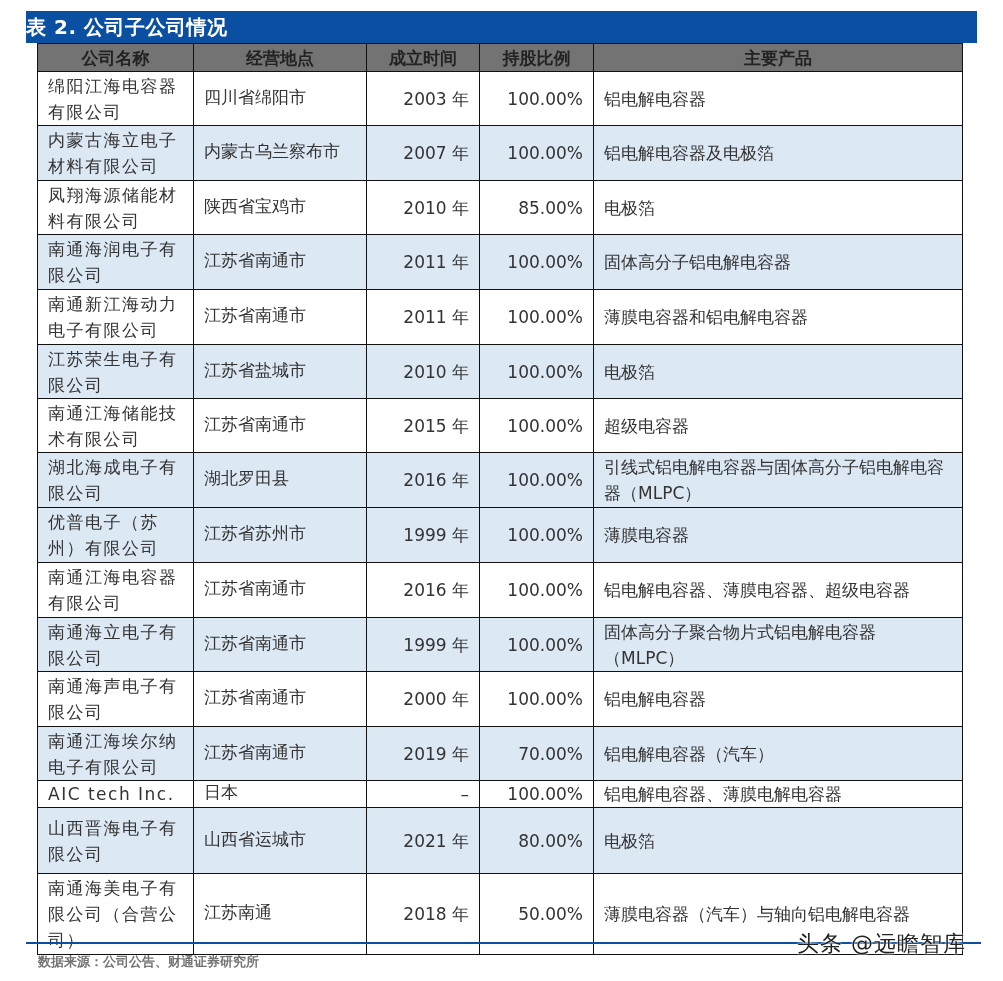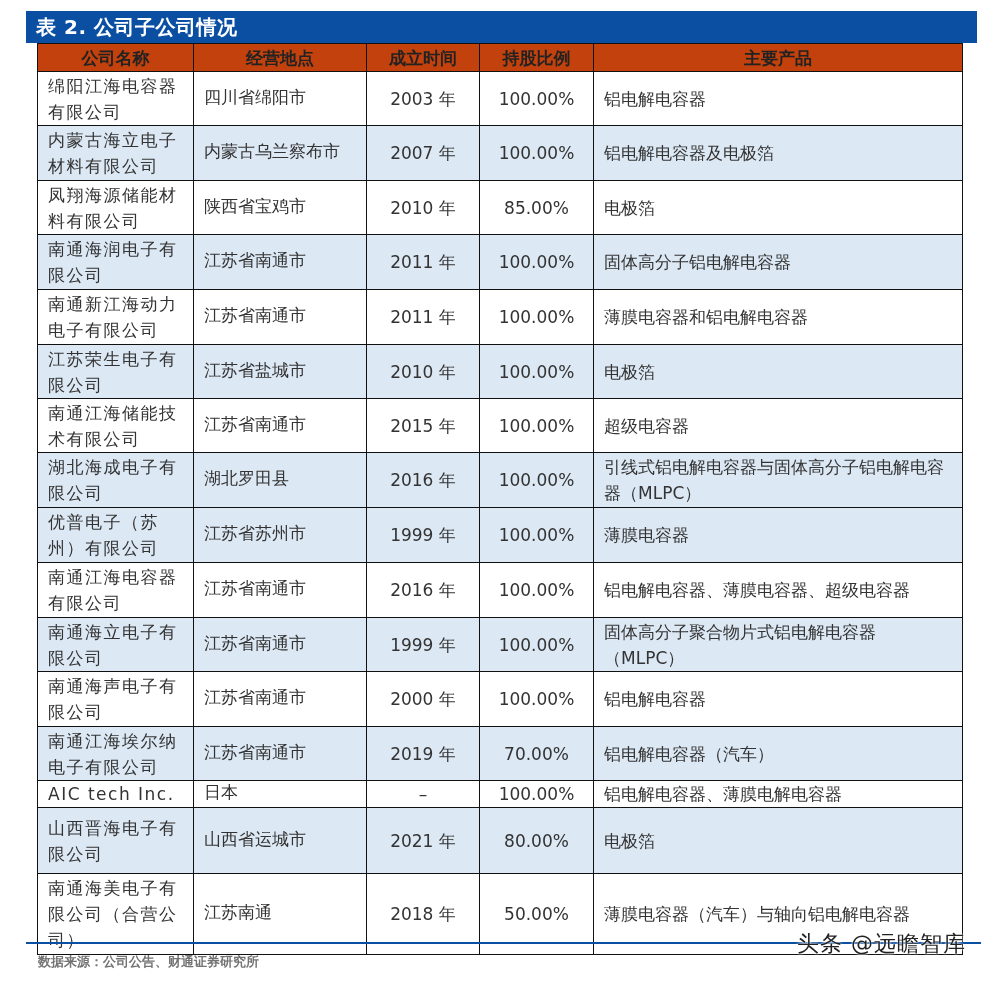--- a/index.html
+++ b/index.html
@@ -1,28 +1,28 @@
 <!DOCTYPE html>
 <html><head>
 <meta charset="utf-8">
 <style>
   html, body { margin: 0; padding: 0; background: #ffffff; }
   body { width: 1003px; height: 981px; position: relative; overflow: hidden;
          font-family: "DejaVu Sans", "Liberation Sans", sans-serif; color: #333333; }
   .title-bar { position: absolute; left: 26px; top: 11px; width: 951px; height: 32px;
                background: #0b4fa3; color: #ffffff; font-weight: bold; font-size: 20px;
-               line-height: 32px; padding-left: 10px; box-sizing: border-box; letter-spacing: 0.5px; }
+               line-height: 32px; box-sizing: border-box; letter-spacing: 0.5px; }
   table.subs { position: absolute; left: 37px; top: 43px; border-collapse: collapse; table-layout: fixed;
                width: 925px; }
   table.subs td, table.subs th { border: 1.5px solid #111111; font-size: 17px; line-height: 26px;
                padding: 0 10px; box-sizing: border-box; vertical-align: middle; }
-  table.subs th { background: #c2410c; font-weight: bold; text-align: center; height: 28px; color: #222; }
+  table.subs th { background: #737373; font-weight: bold; text-align: center; height: 28px; color: #222; }
   table.subs td.c-name { padding: 0 14px 0 10px; letter-spacing: 1.5px; }
   table.subs td.c-loc { padding-left: 10px; font-family: Liberation Mono, monospace; }
-  table.subs td.c-year, table.subs td.c-pct { text-align: center; }
+  table.subs td.c-year, table.subs td.c-pct { text-align: right; }
   table.subs td.c-prod { padding-left: 10px; }
   tr.shade td { background: #dce8f4; }
   .bottom-line { position: absolute; left: 26px; top: 942px; width: 955px; height: 2px; background: #0b4fa3; }
   .source { position: absolute; left: 38px; top: 953px; font-size: 13px; font-weight: bold; color: #737373; }
   .watermark { position: absolute; left: 797px; top: 929px; font-size: 22px; color: #222222;
                letter-spacing: 1px; text-shadow: 0 0 2px #ffffff, 0 0 3px #ffffff; }
 </style>
 </head>
 <body>
 

